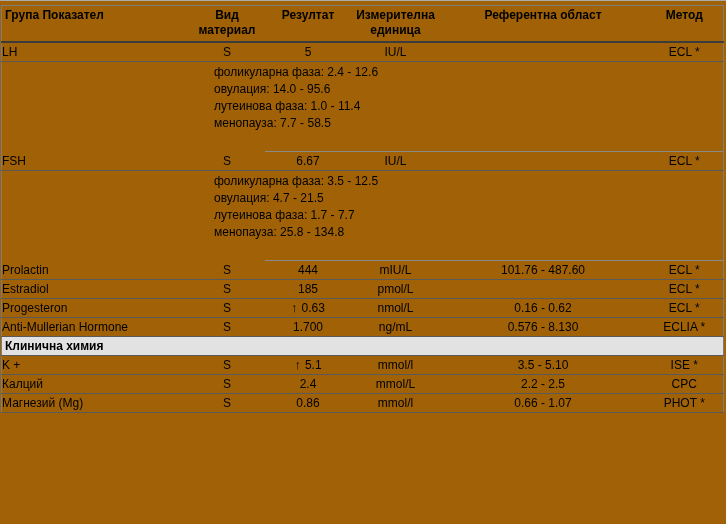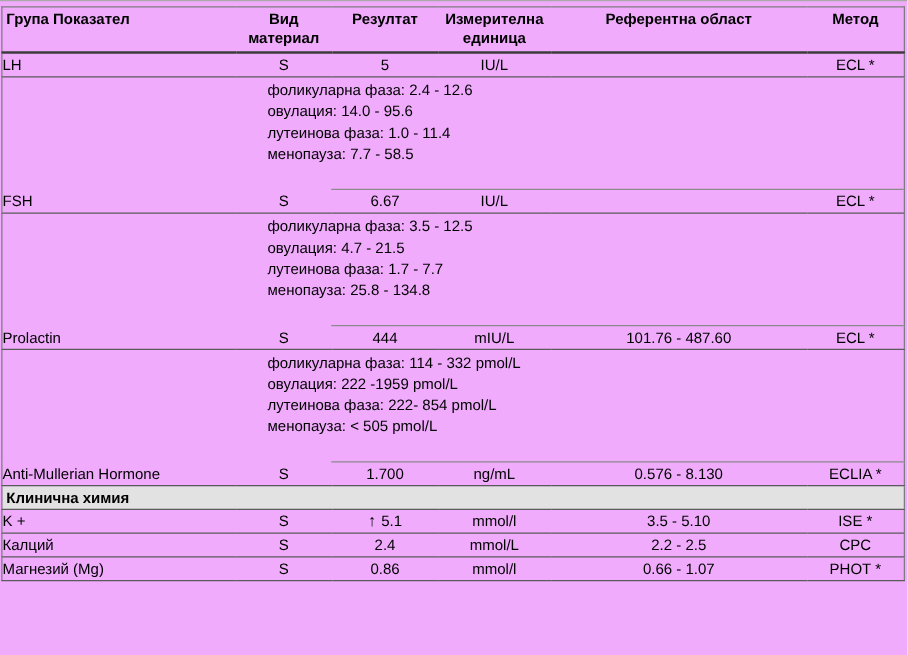--- a/index.html
+++ b/index.html
@@ -1,20 +1,20 @@
 <!DOCTYPE html>
 <html><head>
 <meta charset="utf-8">
 <style>
   html, body { margin: 0; padding: 0; background: #ffffff; }
   .page {
     position: relative;
     width: 726px;
     height: 524px;
-    background: #f0abfc;
+    background: #a16207;
     font-family: "Liberation Sans", "DejaVu Sans", sans-serif;
     font-size: 12px;
     color: #000000;
     overflow: hidden;
   }
   .top-hairline {
     position: absolute;
     top: 0; left: 0;
     width: 726px; height: 1px;
     background: #a9a9a9;
@@ -150,29 +150,37 @@
 
       <tr class="data-row">
         <td class="name">Prolactin</td>
         <td class="material">S</td>
         <td class="result">444</td>
         <td class="unit">mIU/L</td>
         <td class="reference">101.76 - 487.60</td>
         <td class="method">ECL *</td>
       </tr>
 
-      <tr class="details-row">
-        <td colspan="6">
-          <div>фоликуларна фаза: 114 - 332 pmol/L</div>
-          <div>овулация: 222 -1959 pmol/L</div>
-          <div>лутеинова фаза: 222- 854 pmol/L</div>
-          <div>менопауза: &lt; 505 pmol/L</div>
-        </td>
-      </tr>
-
+      <tr class="data-row">
+        <td class="name">Estradiol</td>
+        <td class="material">S</td>
+        <td class="result">185</td>
+        <td class="unit">pmol/L</td>
+        <td class="reference"></td>
+        <td class="method">ECL *</td>
+      </tr>
+
+      <tr class="data-row">
+        <td class="name">Progesteron</td>
+        <td class="material">S</td>
+        <td class="result"><span class="flag">↑</span><span>0.63</span></td>
+        <td class="unit">nmol/L</td>
+        <td class="reference">0.16 - 0.62</td>
+        <td class="method">ECL *</td>
+      </tr>
 
       <tr class="data-row">
         <td class="name">Anti-Mullerian Hormone</td>
         <td class="material">S</td>
         <td class="result">1.700</td>
         <td class="unit">ng/mL</td>
         <td class="reference">0.576 - 8.130</td>
         <td class="method">ECLIA *</td>
       </tr>
 

